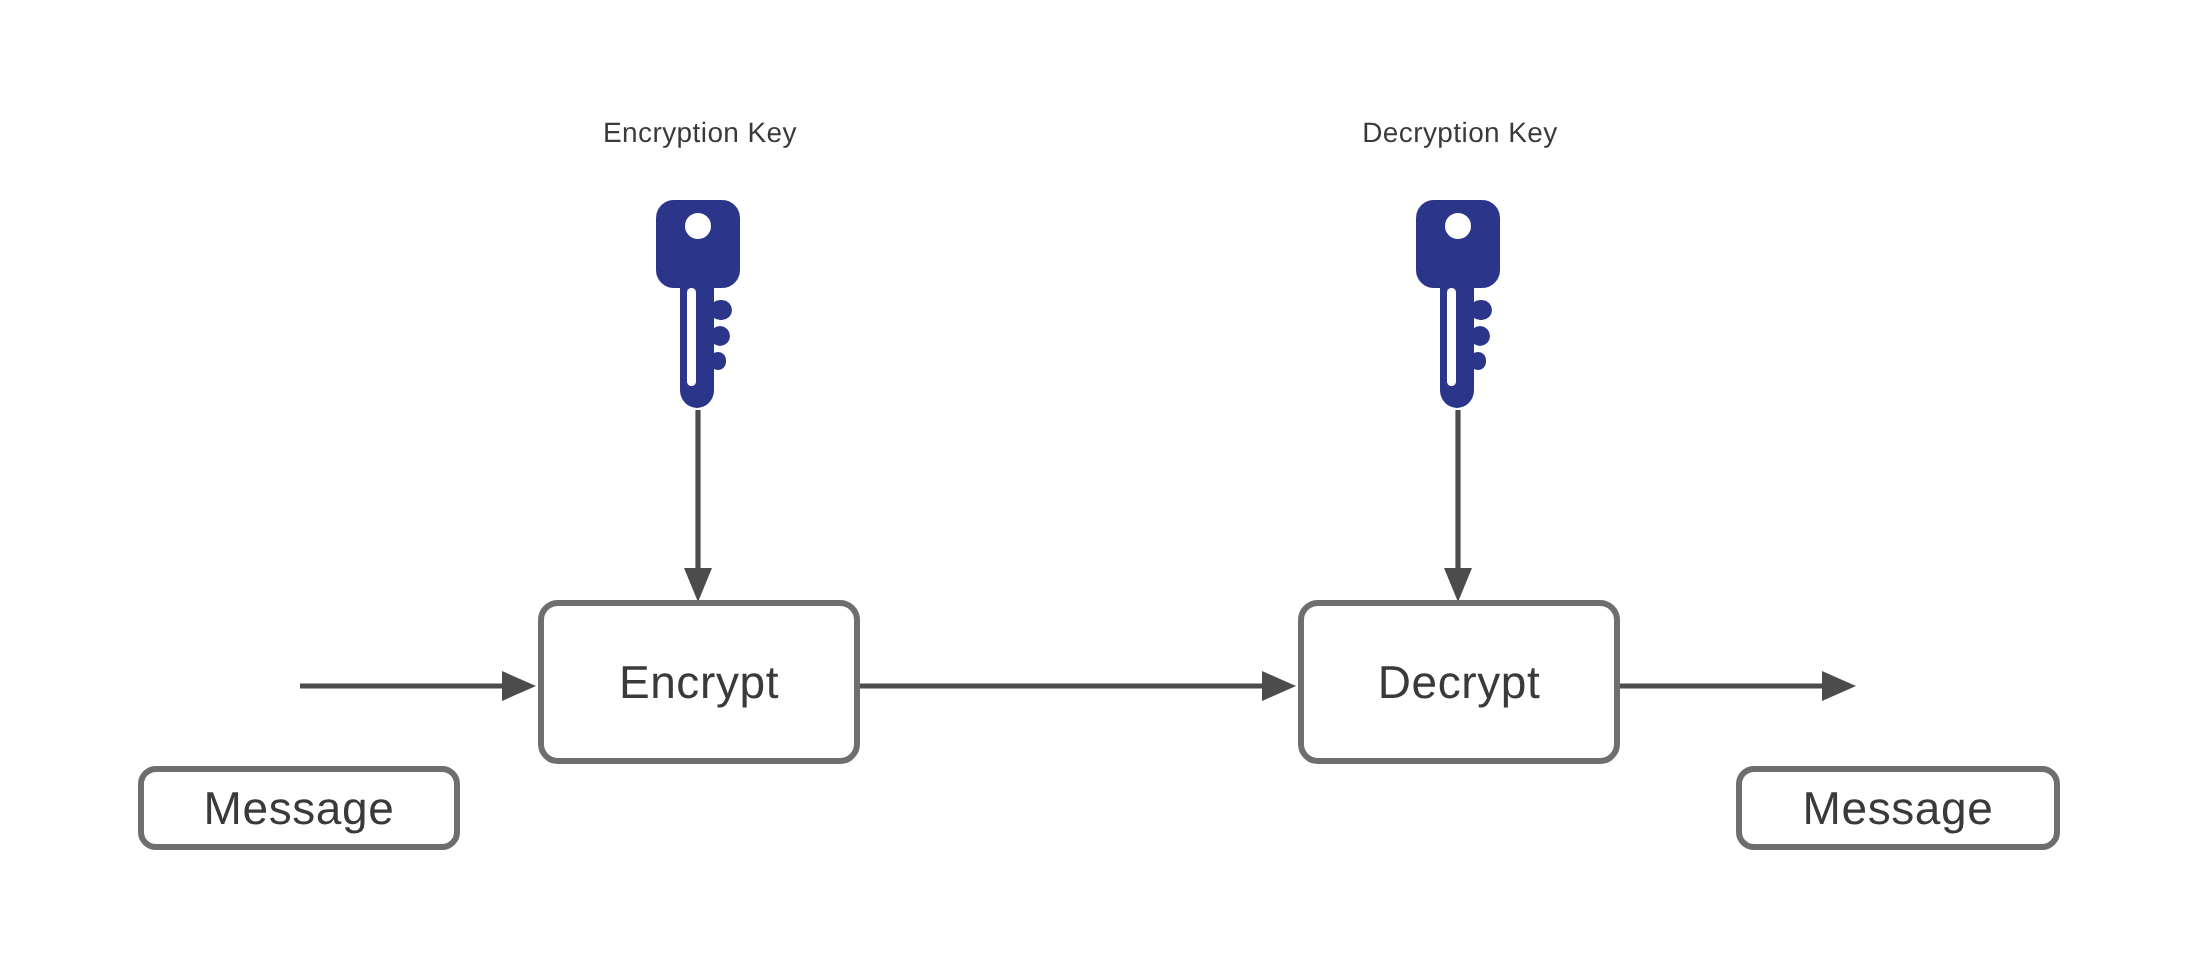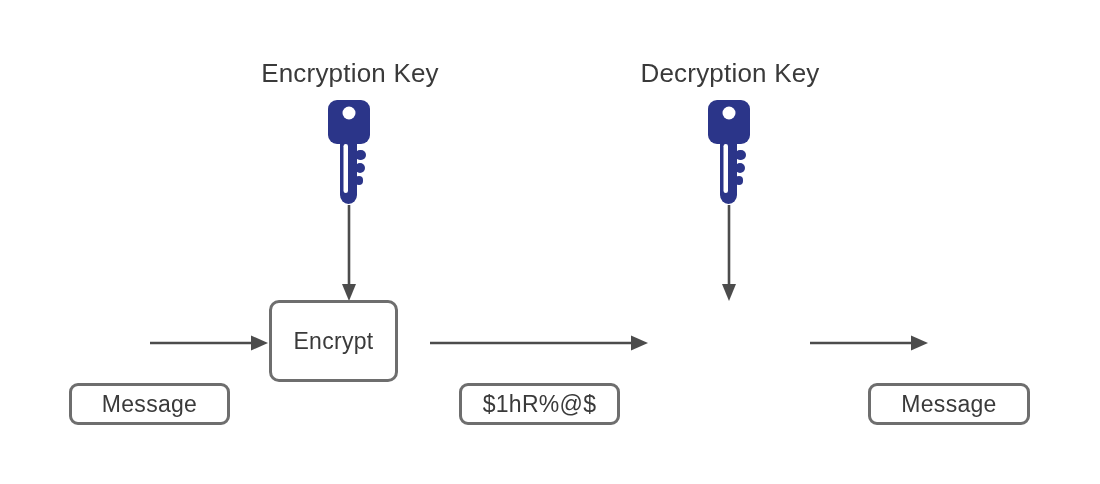--- a/index.html
+++ b/index.html
@@ -30,39 +30,39 @@
   .arrow-line {
     stroke: var(--arrow-gray);
     stroke-width: 2.6;
     fill: none;
   }
   .arrow-head { fill: var(--arrow-gray); }
   .key-label {
     position: absolute;
     width: 220px;
     text-align: center;
-    font-size: 26px;
+    font-size: 14px;
     color: var(--text);
     letter-spacing: 0.2px;
     white-space: nowrap;
   }
   .node-box {
     position: absolute;
     display: flex;
     align-items: center;
     justify-content: center;
     background: var(--background);
     border: 3px solid var(--box-border);
     color: var(--text);
     font-size: 23px;
     letter-spacing: 0.3px;
     white-space: nowrap;
   }
   .process-box {
-    width: 129px;
+    width: 161px;
     height: 82px;
     top: 300px;
     border-radius: 10px;
   }
   .data-box {
     width: 161px;
     height: 42px;
     top: 383px;
     border-radius: 9px;
   }
@@ -120,26 +120,26 @@
   </svg>
 
   <div class="key-label" style="left:240px; top:58px;">Encryption Key</div>
 
   <div class="key-label" style="left:620px; top:58px;text-align:center;">Decryption Key</div>
 
   <div class="node-box process-box" style="left:269px;">
     <span>Encrypt</span>
   </div>
 
+  <div class="node-box process-box" style="left:649px;">
+    <span>Decrypt</span>
+  </div>
 
   <div class="node-box data-box" style="left:69px;">
     <span>Message</span>
   </div>
 
-  <div class="node-box data-box" style="left:459px;">
-    <span>$1hR%@$</span>
-  </div>
 
   <div class="node-box data-box" style="left:868px; width:162px;">
     <span>Message</span>
   </div>
 
 </div>
 
 </body></html>

